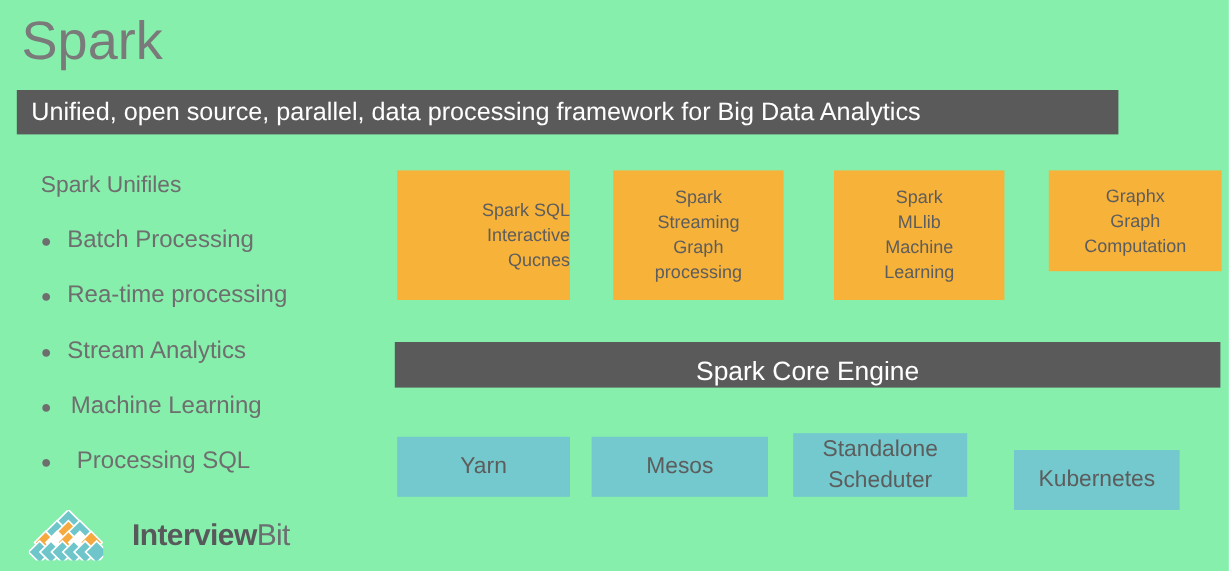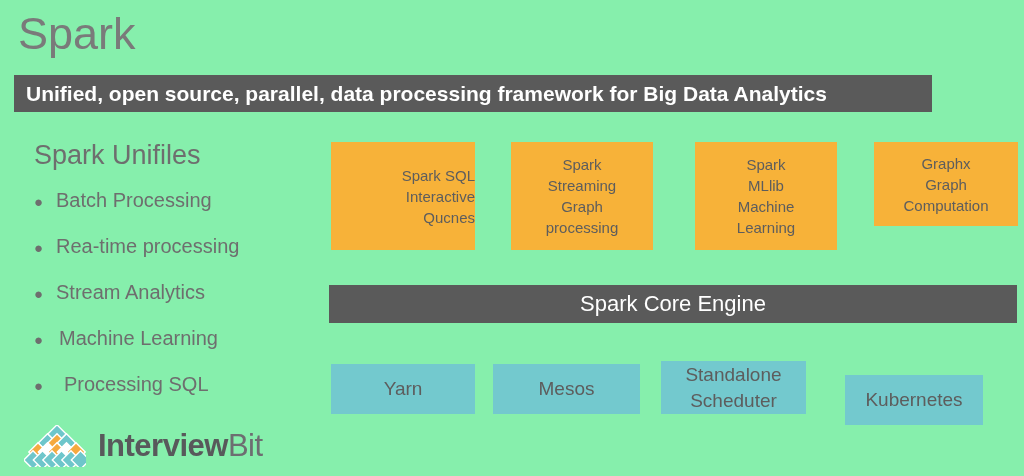--- a/index.html
+++ b/index.html
@@ -49,33 +49,33 @@
     background: #5a5a5a;
     display: flex;
     align-items: center;
     box-sizing: border-box;
     padding-left: 12px;
   }
   .subtitle-text {
     color: #ffffff;
     font-size: 21px;
     line-height: 25px;
-    font-weight: 700;
+    font-weight: 400;
     white-space: nowrap;
   }
 
   
   .left-col {
     position: absolute;
     left: 34px;
     top: 140px;
     width: 280px;
   }
   .left-heading {
-    font-size: 27px;
+    font-size: 19px;
     line-height: 30px;
     color: #6e6e6e;
     font-weight: 400;
     margin: 0 0 18px 0;
     white-space: nowrap;
   }
   .bullet-list {
     list-style: none;
     margin: 0;
     padding: 0;
@@ -128,21 +128,21 @@
   .module-box span { display: block; }
 
   .core-bar {
     position: absolute;
     left: 329px;
     top: 285px;
     width: 688px;
     height: 38px;
     background: #5a5a5a;
     display: flex;
-    align-items: center;
+    align-items: flex-end;
     justify-content: center;
     color: #ffffff;
     font-size: 22px;
     line-height: 26px;
     font-weight: 400;
   }
 
   .cluster-box {
     position: absolute;
     background: #73c9ce;
@@ -167,22 +167,22 @@
     display: flex;
     align-items: center;
   }
   .logo-mark {
     width: 62px;
     height: 42px;
     flex: 0 0 62px;
     position: relative;
   }
   .logo-word {
-    margin-left: 12px;
-    font-size: 31px;
+    margin-left: 24px;
+    font-size: 25px;
     line-height: 34px;
     letter-spacing: -0.5px;
     white-space: nowrap;
   }
   .logo-word .w1 { color: #58595b; font-weight: bold; }
   .logo-word .w2 { color: #6d6e71; font-weight: 400; }
 </style>
 </head>
 <body>
 

